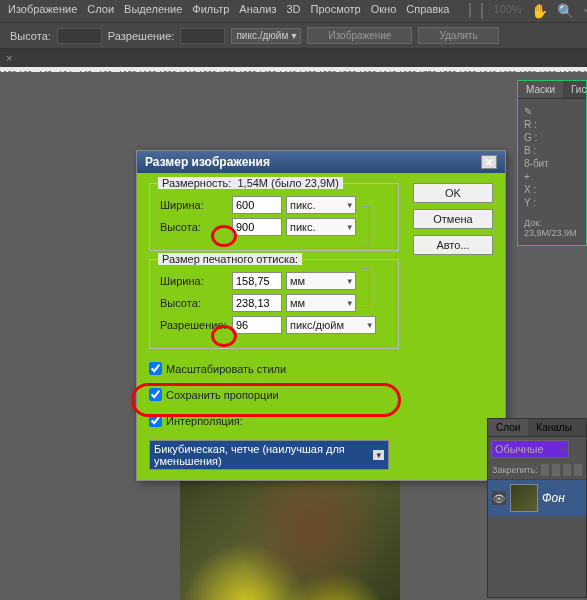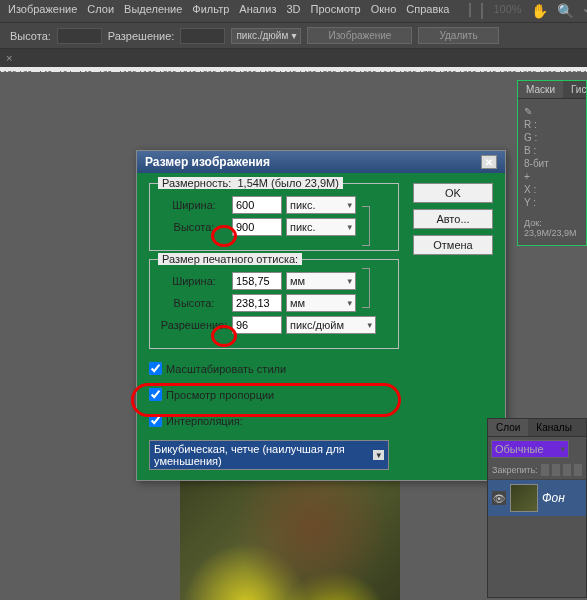--- a/index.html
+++ b/index.html
@@ -15,28 +15,28 @@
 .optionsbar .dd { background: #535353; border: 1px solid #666; font-size: 10px; padding: 1px 4px; width: 70px; height: 16px; display: flex; align-items: center; justify-content: space-between; }
 .btn-flat { background: #535353; border: 1px solid #666; color: #999; font-size: 10px; padding: 2px 20px; }
 .tab-strip { background: #3a3a3a; height: 18px; display: flex; align-items: center; padding: 0 6px; }
 .doc-x { color: #999; font-size: 11px; }
 .ruler-h { background: #e8e8e8; height: 16px; border-bottom: 1px solid #888; position: relative; font-size: 8px; color: #333; overflow: hidden; }
 .ruler-h .tick { position: absolute; top: 4px; border-left: 1px solid #666; height: 12px; }
 .ruler-h .tick span { position: absolute; left: 2px; top: -2px; }
 .canvas-area { position: absolute; left: 0; top: 72px; right: 0; bottom: 0; background: #5e5e5e; }
 .image-preview { position: absolute; left: 180px; top: 394px; width: 220px; height: 200px; background: linear-gradient(135deg, #3a4020 0%, #5a6030 40%, #2a3018 100%); overflow: hidden; }
 .image-preview::before { content: ""; position: absolute; inset: 0; background: radial-gradient(circle at 60% 30%, #6b4a2a 0%, transparent 40%), radial-gradient(circle at 30% 70%, #d4c820 0%, transparent 30%), radial-gradient(circle at 70% 80%, #c4b810 0%, transparent 25%); }
-.dialog { position: absolute; left: 136px; top: 150px; width: 370px; background: #15803d; border: 1px solid #888; box-shadow: 2px 2px 8px rgba(0,0,0,0.4); }
+.dialog { position: absolute; left: 136px; top: 150px; width: 370px; background: #84cc16; border: 1px solid #888; box-shadow: 2px 2px 8px rgba(0,0,0,0.4); }
 .dialog-title { background: linear-gradient(#4a6a9a, #2a4a7a); color: #fff; font-size: 12px; font-weight: bold; padding: 4px 8px; display: flex; justify-content: space-between; align-items: center; }
 .dialog-close { background: #ddd; border: 1px solid #888; width: 16px; height: 14px; font-size: 10px; display: flex; align-items: center; justify-content: center; cursor: pointer; }
 .dialog-body { padding: 10px 12px; font-size: 11px; color: #222; position: relative; }
 .fieldset { border: 1px solid #bbb; padding: 8px 10px 10px; margin-bottom: 8px; position: relative; }
 .fieldset-legend { position: absolute; top: -7px; left: 8px; background: #ececec; padding: 0 4px; font-size: 11px; }
 .row { display: flex; align-items: center; margin: 4px 0; gap: 4px; }
-.row label { width: 68px; text-align: center; }
+.row label { width: 68px; text-align: left; }
 .row input[type=text] { width: 50px; border: 1px solid #888; background: #fff; font-size: 11px; padding: 1px 3px; height: 18px; }
 .dd-unit { border: 1px solid #888; background: #f8f8f8; font-size: 11px; padding: 1px 3px; width: 70px; height: 18px; display: flex; align-items: center; justify-content: space-between; }
 .dd-unit::after { content: "▾"; font-size: 9px; color: #555; }
 .link-bracket { border: 1px solid #999; border-left: none; width: 8px; height: 40px; position: absolute; right: 28px; top: 22px; }
 .link-bracket2 { border: 1px solid #999; border-left: none; width: 8px; height: 40px; position: absolute; right: 28px; top: 8px; }
 .dialog-buttons { position: absolute; right: 12px; top: 10px; display: flex; flex-direction: column; gap: 6px; }
 .dlg-btn { width: 80px; padding: 3px; background: #f0f0f0; border: 1px solid #888; font-size: 11px; text-align: center; cursor: pointer; }
 .check-row { display: flex; align-items: center; gap: 4px; margin: 13px 0; font-size: 11px; }
 .check-row input { margin: 0; }
 .interp-dd { border: 1px solid #888; background: #214a8a; color: #fff; font-size: 11px; padding: 2px 4px; width: 240px; display: flex; align-items: center; justify-content: space-between; }
@@ -223,22 +223,22 @@
 </div>
 
 <div class="dialog">
   <div class="dialog-title">
     <span>Размер изображения</span>
     <span class="dialog-close">✕</span>
   </div>
   <div class="dialog-body">
     <div class="dialog-buttons">
       <div class="dlg-btn">OK</div>
+      <div class="dlg-btn">Отмена</div>
       <div class="dlg-btn">Авто...</div>
-      <div class="dlg-btn">Отмена</div>
     </div>
 
     <div class="fieldset" style="width:250px; position:relative;">
       <span class="fieldset-legend">
         <span>Размерность:</span>&nbsp;&nbsp;<span>1,54M (было 23,9M)</span>
       </span>
       <div class="row">
         <label>Ширина:</label>
         <input type="text" value="600" style="">
         <div class="dd-unit">
@@ -280,21 +280,21 @@
       </div>
       <div class="link-bracket2"></div>
     </div>
 
     <div class="check-row">
       <input type="checkbox" checked="" style="">
       <span>Масштабировать стили</span>
     </div>
     <div class="check-row">
       <input type="checkbox" checked="" style="">
-      <span>Просмотр пропорции</span>
+      <span>Сохранить пропорции</span>
     </div>
     <div class="check-row">
       <input type="checkbox" checked="" style="">
       <span>Интерполяция:</span>
     </div>
     <div class="interp-dd">
       <span>Бикубическая, четче (наилучшая для уменьшения)</span>
     </div>
 
     <div class="red-circle" style="left:74px; top:52px; width:26px; height:22px;"></div>

